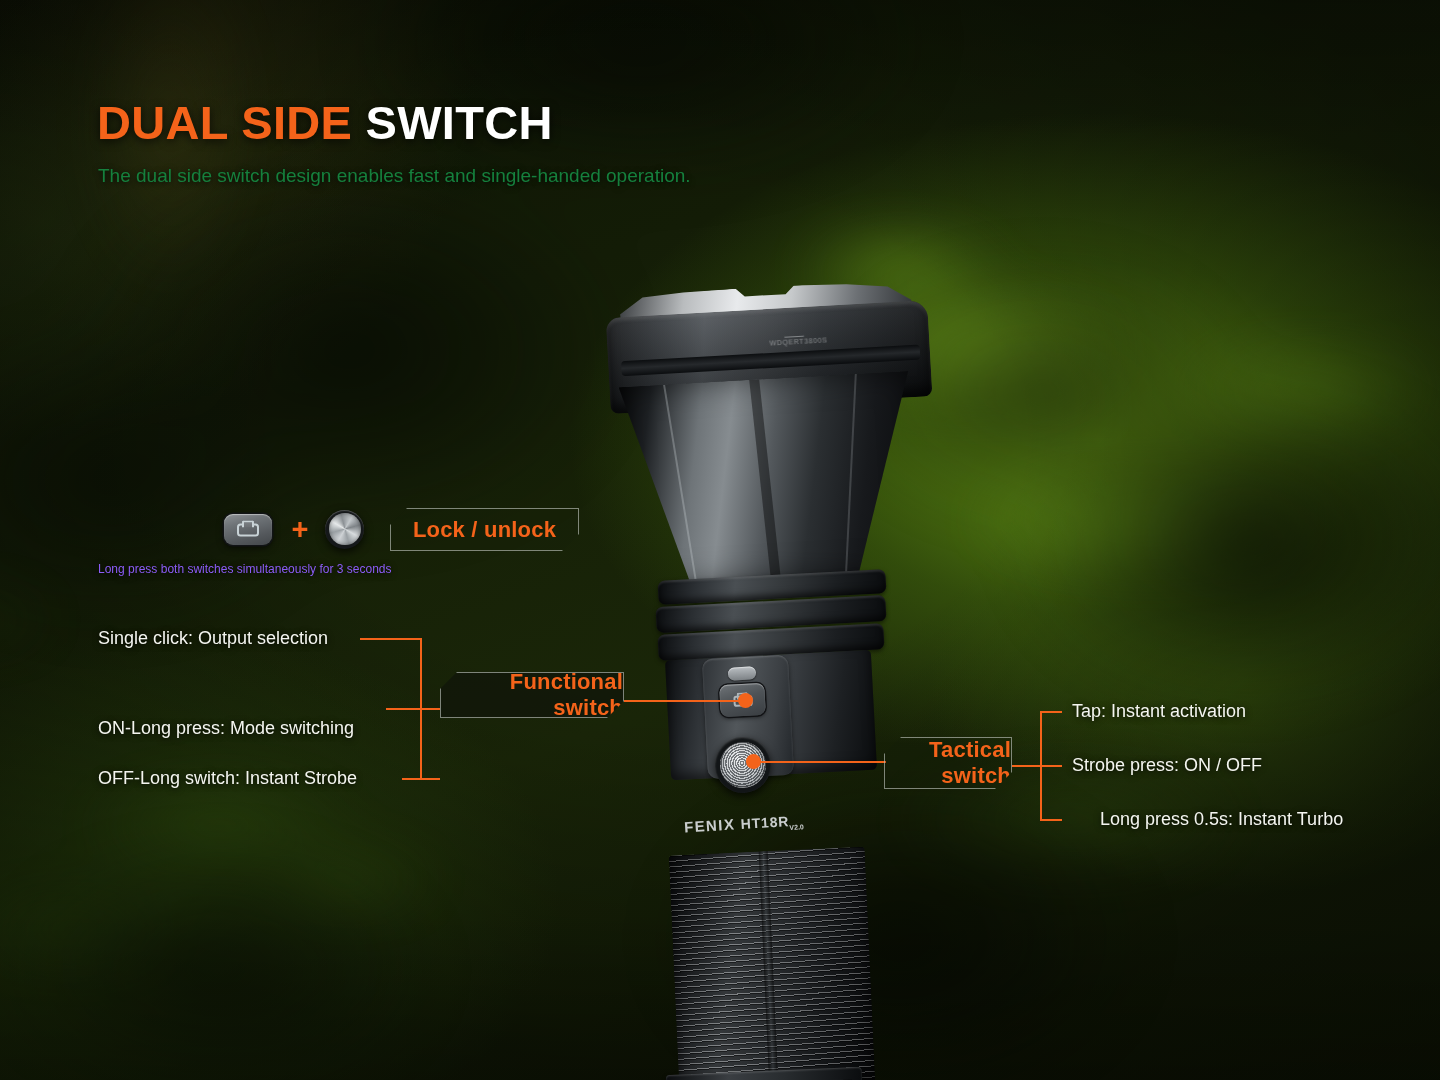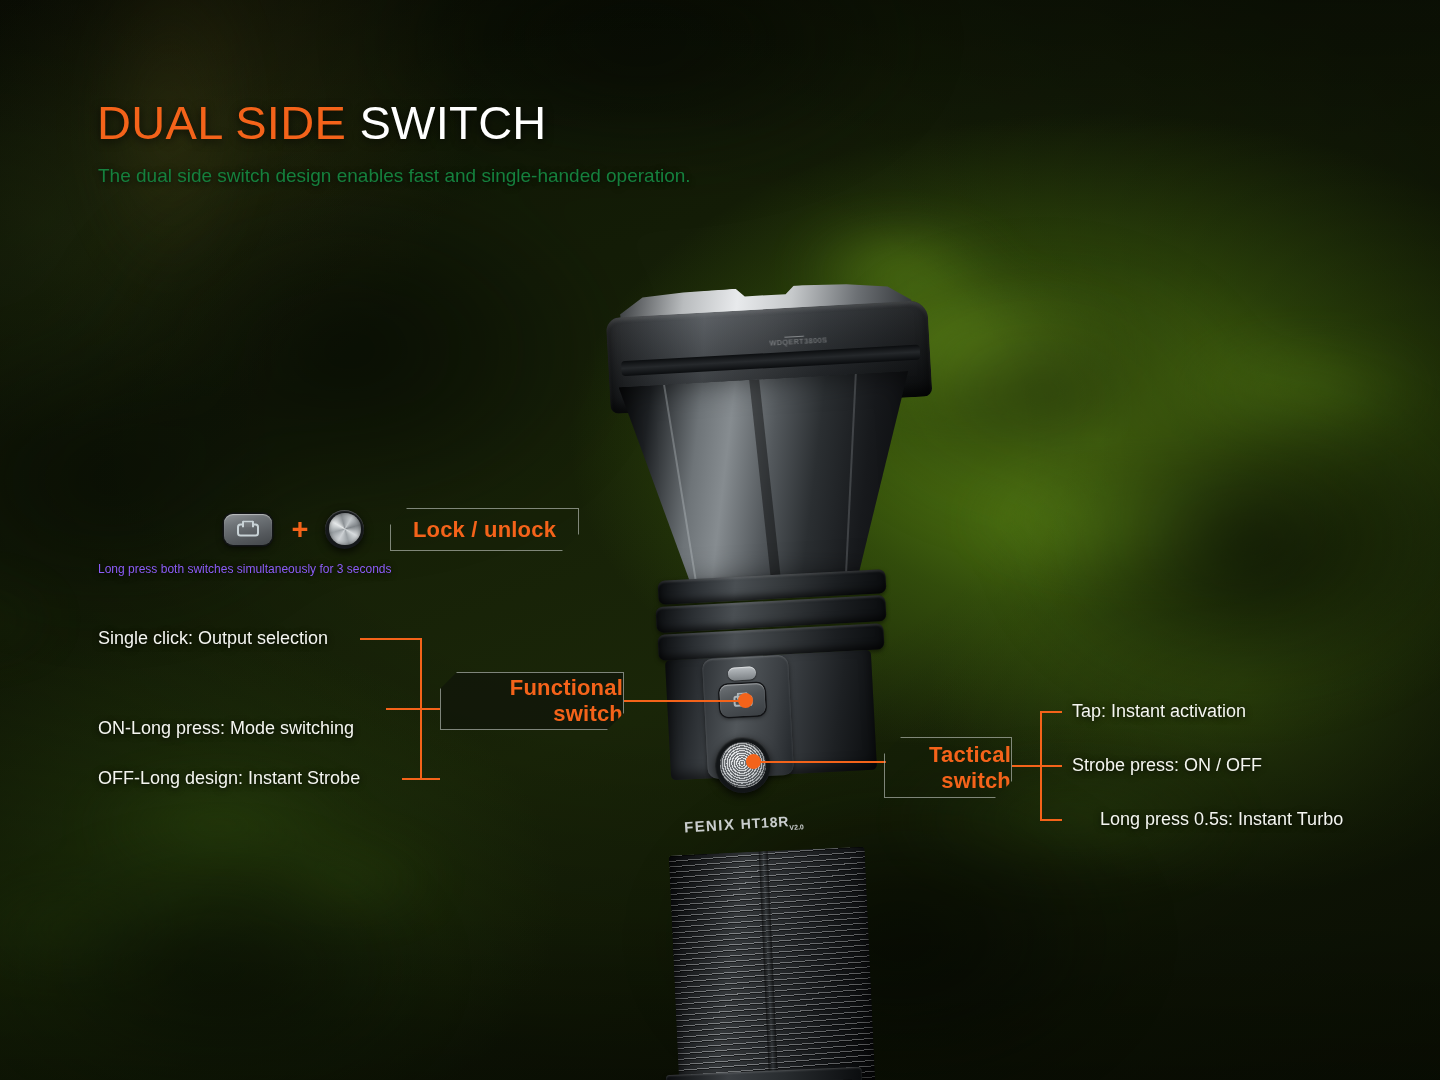--- a/index.html
+++ b/index.html
@@ -51,21 +51,21 @@
   }
   .bg-vig {
     background:
       radial-gradient(ellipse 900px 620px at 740px 520px, rgba(0,0,0,0) 40%, rgba(0,0,0,.38) 100%),
       linear-gradient(to bottom, rgba(0,0,0,.30) 0%, rgba(0,0,0,0) 18%, rgba(0,0,0,0) 80%, rgba(0,0,0,.34) 100%);
   }
 
   
   .headline {
     position:absolute; left:97px; top:95px;
-    font-size:47px; font-weight:normal; letter-spacing:.3px; white-space:nowrap;
+    font-size:47px; font-weight:bold; letter-spacing:.3px; white-space:nowrap;
     color:#ffffff; text-shadow:0 2px 10px rgba(0,0,0,.75);
   }
   .headline .hl-accent { color:#f4631a; }
 
   .subhead {
     position:absolute; left:98px; top:165px;
     font-size:19px; color:#15803d; white-space:nowrap;
     text-shadow:0 1px 6px rgba(0,0,0,.85);
   }
 
@@ -111,25 +111,25 @@
     position:absolute; display:flex; align-items:center; justify-content:center; text-align:right;
     color:#f4631a; font-weight:bold; letter-spacing:.2px; line-height:1.18;
     border:1.4px solid rgba(205,210,205,.58);
     clip-path: polygon(17px 0, 100% 0, 100% calc(100% - 17px), calc(100% - 17px) 100%, 0 100%, 0 17px);
   }
   .badge-lock {
     left:390px; top:508px; width:189px; height:43px; font-size:22px;
     background:rgba(22,32,10,.22);
   }
   .badge-func {
-    left:440px; top:672px; width:184px; height:58px; font-size:22px;
+    left:440px; top:672px; width:184px; height:46px; font-size:22px;
     background:rgba(14,18,10,.62);
   }
   .badge-tac {
-    left:884px; top:737px; width:128px; height:61px; font-size:22px;
+    left:884px; top:737px; width:128px; height:52px; font-size:22px;
     background:rgba(22,32,10,.20);
   }
 
   .hint-line {
     position:absolute; left:98px; top:562px; font-size:12px; color:#8b5cf6;
     white-space:nowrap; text-shadow:0 1px 6px rgba(0,0,0,.85);
   }
 
   
   .callout {
@@ -373,21 +373,21 @@
     </div>
     <div class="plus-sign">+</div>
     <div class="sw-tac-mini"></div>
   </div>
 
   <div class="badge badge-lock">Lock / unlock</div>
   <div class="hint-line">Long press both switches simultaneously for 3 seconds</div>
 
   <div class="callout l1">Single click: Output selection</div>
   <div class="callout l2">ON-Long press: Mode switching</div>
-  <div class="callout l3">OFF-Long design: Instant Strobe</div>
+  <div class="callout l3">OFF-Long switch: Instant Strobe</div>
 
   <div class="ln ln-h lb-top"></div>
   <div class="ln ln-h lb-mid"></div>
   <div class="ln ln-h lb-stub"></div>
   <div class="ln ln-v lb-spine"></div>
 
   <div class="badge badge-func">
     <span>Functional switch</span>
   </div>
 

